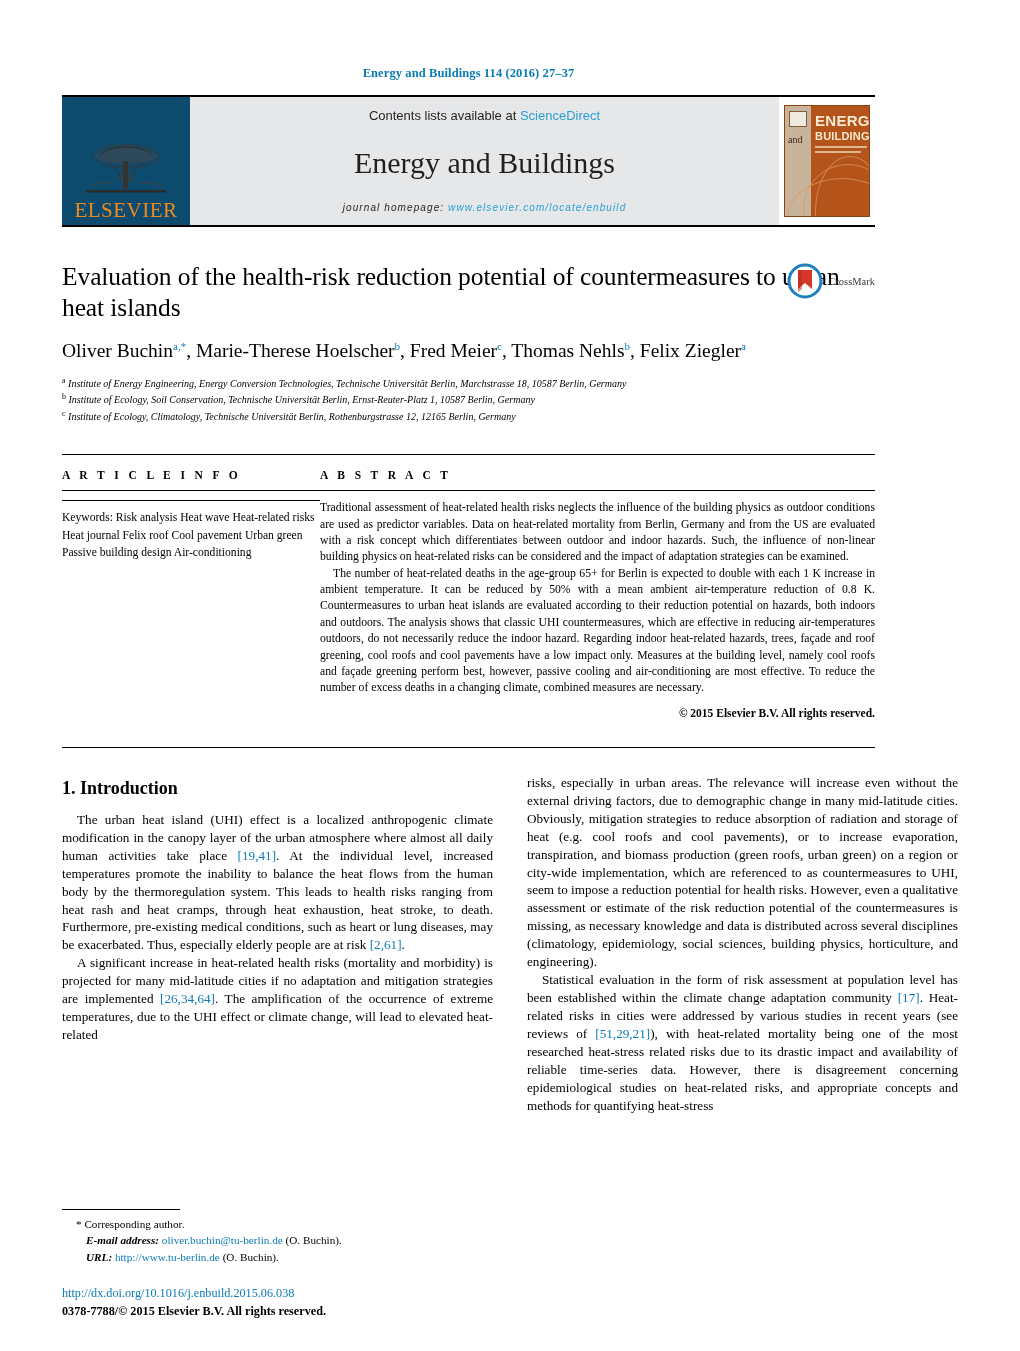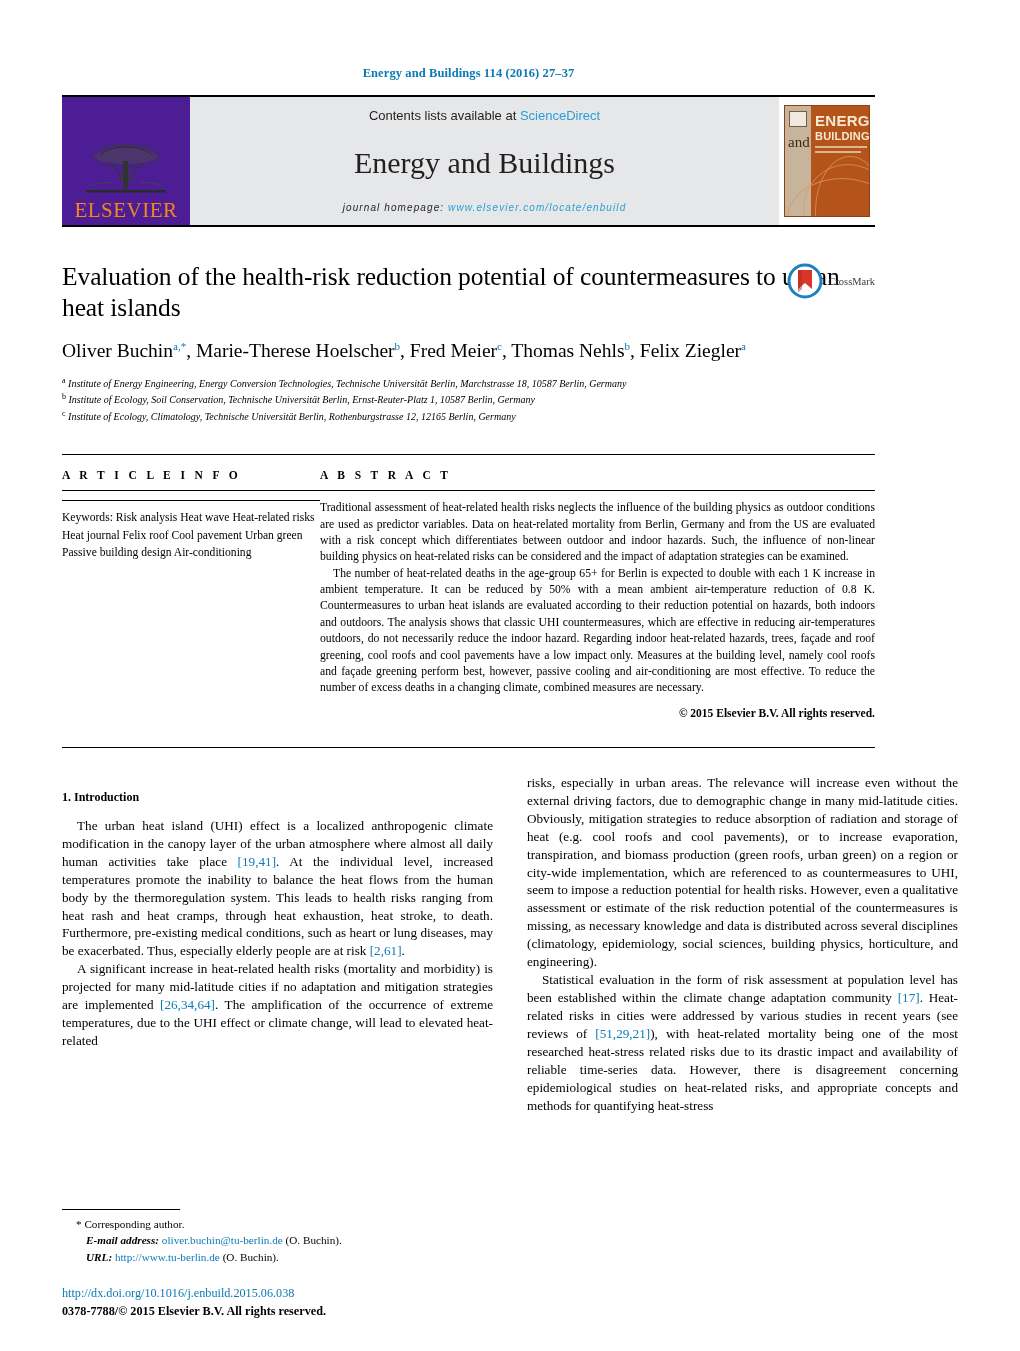--- a/index.html
+++ b/index.html
@@ -36,21 +36,21 @@
     align-items: stretch;
   }
   .elsevier-cell {
     width: 128px;
     flex: 0 0 128px;
     display: flex;
     flex-direction: column;
     justify-content: flex-end;
     align-items: center;
     padding-bottom: 4px;
-    background: #4c1d95;
+    background: #0c4a6e;
   }
   .tree-svg { display: block; }
   .elsevier-word {
     font-family: "Liberation Serif", serif;
     font-size: 21px;
     letter-spacing: .5px;
     color: #f08a1d;
     line-height: 1;
     margin-top: 1px;
   }
@@ -93,21 +93,21 @@
   }
   .cover-thumb {
     width: 86px; height: 112px;
     background: #b4541b;
     position: relative;
     overflow: hidden;
     border: 1px solid #8d4214;
   }
   .cover-left { position: absolute; left:0; top:0; width: 26px; height: 100%; background:#c8b49b; }
   .cover-badge { position:absolute; left:4px; top:5px; width:18px; height:16px; background:#efe9e0; border:1px solid #7a5c3e;}
-  .cover-and { position:absolute; left:3px; top:28px; font-family:"Liberation Serif",serif; font-size:15px; color:#3a2a18;}
+  .cover-and { position:absolute; left:3px; top:28px; font-family:"Liberation Serif",serif; font-size:10px; color:#3a2a18;}
   .cover-energy { position:absolute; left:30px; top:6px; font-family:"Liberation Sans",sans-serif; font-weight:bold; font-size:15px; color:#f7e9d0; letter-spacing:.3px;}
   .cover-buildings { position:absolute; left:30px; top:24px; font-family:"Liberation Sans",sans-serif; font-weight:bold; font-size:11px; color:#f7e9d0; letter-spacing:.2px;}
   .cover-sub { position:absolute; left:30px; top:40px; width:52px; height:2px; background:#e8cfae; opacity:.8;}
   .cover-sub2 { position:absolute; left:30px; top:45px; width:46px; height:2px; background:#e8cfae; opacity:.8;}
   .cover-arc { position:absolute; border:1px solid #d99a5e; border-radius:50%; opacity:.75;}
 
   
   .title-block { margin-top: 34px; position: relative; }
   .paper-title {
     font-family: "Liberation Serif", serif;
@@ -178,23 +178,23 @@
   .body-wrap {
     margin-top: 26px;
     border-top: 1px solid #000;
     padding-top: 26px;
     display: flex;
     gap: 34px;
   }
   .col { width: 431px; flex: 0 0 431px; }
   .sect-title {
     font-family: "Liberation Serif", serif;
-    font-size: 12px;
+    font-size: 18px;
     font-weight: bold;
-    margin: 16px 0 12px 0;
+    margin: 4px 0 12px 0;
   }
   .body-p {
     margin: 0;
     font-size: 13.2px;
     line-height: 1.36;
     text-align: justify;
     text-indent: 15px;
     hyphens: auto;
   }
   .body-p + .body-p { margin-top: 0; }

